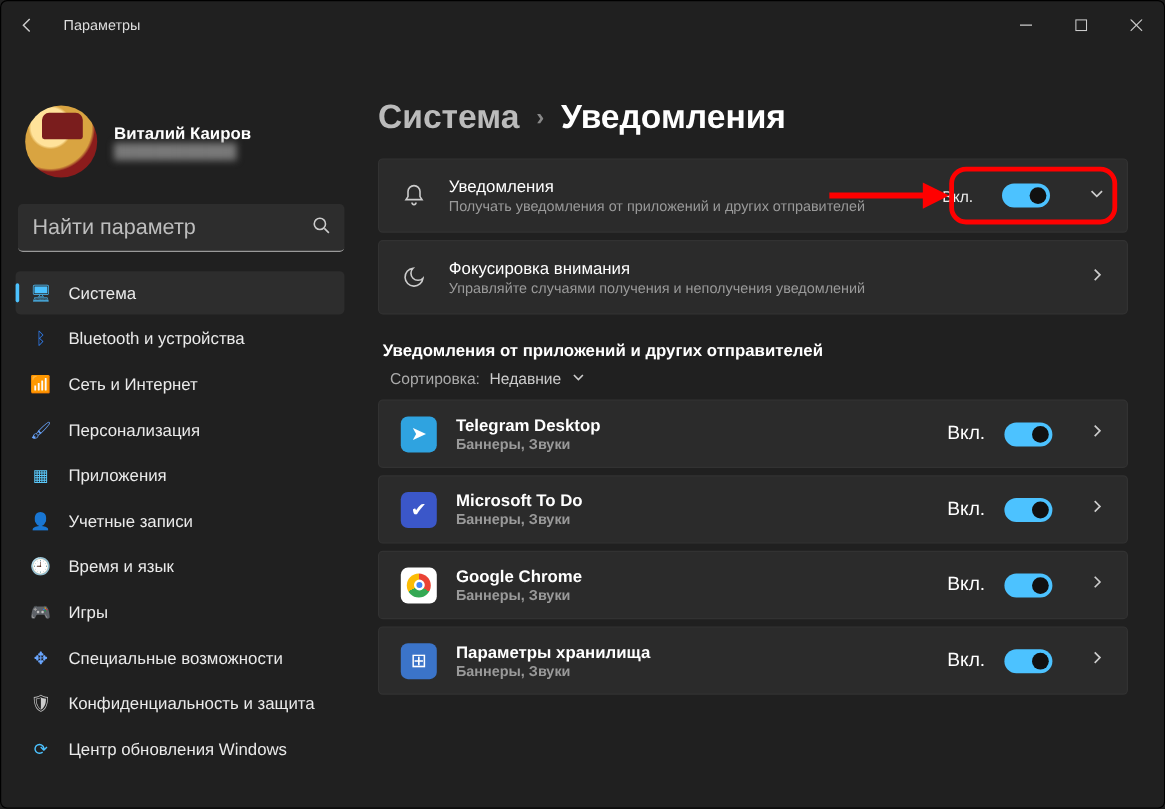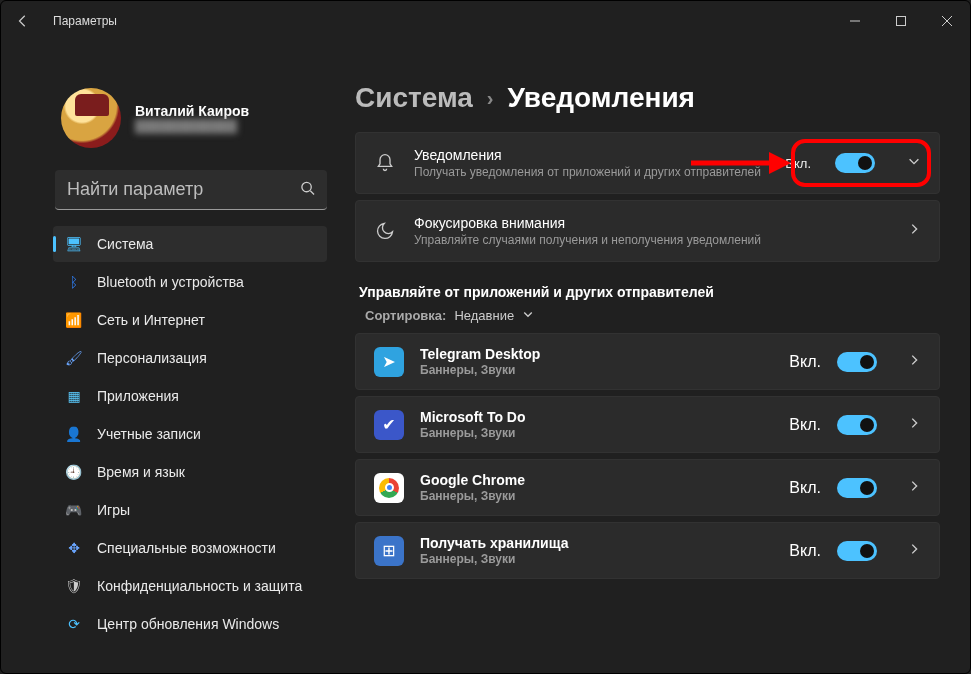--- a/index.html
+++ b/index.html
@@ -10,21 +10,21 @@
   .titlebar { height: 40px; display: flex; align-items: center; padding-left: 14px; color: #ddd; font-size: 12px; }
   .titlebar .back { width: 16px; height: 16px; margin-right: 22px; display:flex; align-items:center; justify-content:center;}
   .titlebar .title { flex: 1; }
   .winbtns { display:flex; height:100%; }
   .winbtn { width:46px; display:flex; align-items:center; justify-content:center; color:#ccc; }
   .winbtn svg { width:10px; height:10px; }
 
   .body { flex:1; display:flex; overflow:hidden; }
 
   
-  .sidebar { width: 300px; padding: 10px 8px 0 8px; display:flex; flex-direction:column; overflow:hidden;margin-left:40px;}
+  .sidebar { width: 300px; padding: 10px 8px 0 8px; display:flex; flex-direction:column; overflow:hidden;}
   .profile { display:flex; align-items:center; gap:14px; padding: 12px 12px 18px 12px;}
   .avatar { width:60px; height:60px; border-radius:50%; background: radial-gradient(circle at 35% 30%, #ffe29a 0 28%, #d9a441 32% 60%, #8b1c1c 65% 100%); position:relative; overflow:hidden;}
   .avatar::after{content:""; position:absolute; left:14px; top:6px; width:34px; height:22px; background:#7a1d1d; border-radius:6px 6px 2px 2px;}
   .profile-name { font-size:14px; font-weight:600; }
   .profile-email { font-size:12px; color:#7a7a7a; filter: blur(3px); }
 
   .search { margin: 4px 6px 14px 6px; position:relative; }
   .search input { width:100%; background:#2d2d2d; border:none; border-bottom:1px solid #9a9a9a; color:#ccc; padding:9px 36px 9px 12px; font-size:18px; border-radius:4px; outline:none;}
   .search input::placeholder{ color:#bdbdbd; }
   .search .sicon { position:absolute; right:12px; top:50%; transform:translateY(-50%); color:#ccc; }
@@ -52,21 +52,21 @@
   .card .state { font-size:13px; color:#eee; margin-right:6px;}
   .toggle { width:40px; height:20px; border-radius:10px; background:#4cc2ff; position:relative; }
   .toggle::after{ content:""; position:absolute; right:3px; top:3px; width:14px; height:14px; border-radius:50%; background:#111;}
   .chev { color:#ccc; margin-left:14px; }
 
   .highlight-box { position:absolute; border:4px solid #f00; border-radius:14px; pointer-events:none; right:8px; top:6px; bottom:6px; width:140px;}
   .arrow { position:absolute; pointer-events:none; }
 
   .section-title { font-size:14px; font-weight:600; margin:22px 0 8px 4px; }
   .sortrow { display:flex; align-items:center; gap:8px; font-size:13px; color:#ccc; margin:0 0 10px 10px;}
-  .sortrow .lbl{ color:#aaa;font-weight:bold; }
+  .sortrow .lbl{ color:#aaa; }
 
   .approw { background:#2b2b2b; border:1px solid #323232; border-radius:4px; display:flex; align-items:center; padding:12px 18px; margin-bottom:6px; gap:16px;}
   .appicon { width:30px; height:30px; border-radius:6px; display:flex; align-items:center; justify-content:center; font-size:16px; color:#fff;}
   .apptext { flex:1;font-weight:bold; }
   .apptitle { font-size:14px; }
   .appdesc { font-size:12px; color:#9a9a9a; margin-top:1px;}
 
   .main::-webkit-scrollbar{width:6px;} .main::-webkit-scrollbar-thumb{background:#444;border-radius:3px;}
 </style>
 </head>
@@ -208,21 +208,21 @@
           <div class="ctitle">Фокусировка внимания</div>
           <div class="cdesc">Управляйте случаями получения и неполучения уведомлений</div>
         </div>
         <span class="chev">
           <svg width="14" height="14" viewBox="0 0 16 16" fill="none" stroke="#ccc" stroke-width="1.6">
               <path d="M6 3l5 5-5 5"></path>
             </svg>
         </span>
       </div>
 
-      <div class="section-title">Управляйте от приложений и других отправителей</div>
+      <div class="section-title">Уведомления от приложений и других отправителей</div>
       <div class="sortrow">
         <span class="lbl">Сортировка:</span>
         <span>Недавние</span>
         <span>
           <svg width="12" height="12" viewBox="0 0 16 16" fill="none" stroke="#ccc" stroke-width="1.8">
               <path d="M3 6l5 5 5-5"></path>
             </svg>
         </span>
       </div>
 
@@ -269,21 +269,21 @@
     <div class="toggle"></div>
     <span class="chev">
       <svg width="14" height="14" viewBox="0 0 16 16" fill="none" stroke="#ccc" stroke-width="1.6">
                 <path d="M6 3l5 5-5 5"></path>
               </svg>
     </span>
           </div>
           <div class="approw">
     <div class="appicon" style="background:#3b74c9">⊞</div>
     <div class="apptext">
-      <div class="apptitle">Получать хранилища</div>
+      <div class="apptitle">Параметры хранилища</div>
       <div class="appdesc">Баннеры, Звуки</div>
     </div>
     <span class="state">Вкл.</span>
     <div class="toggle"></div>
     <span class="chev">
       <svg width="14" height="14" viewBox="0 0 16 16" fill="none" stroke="#ccc" stroke-width="1.6">
                 <path d="M6 3l5 5-5 5"></path>
               </svg>
     </span>
           </div>

